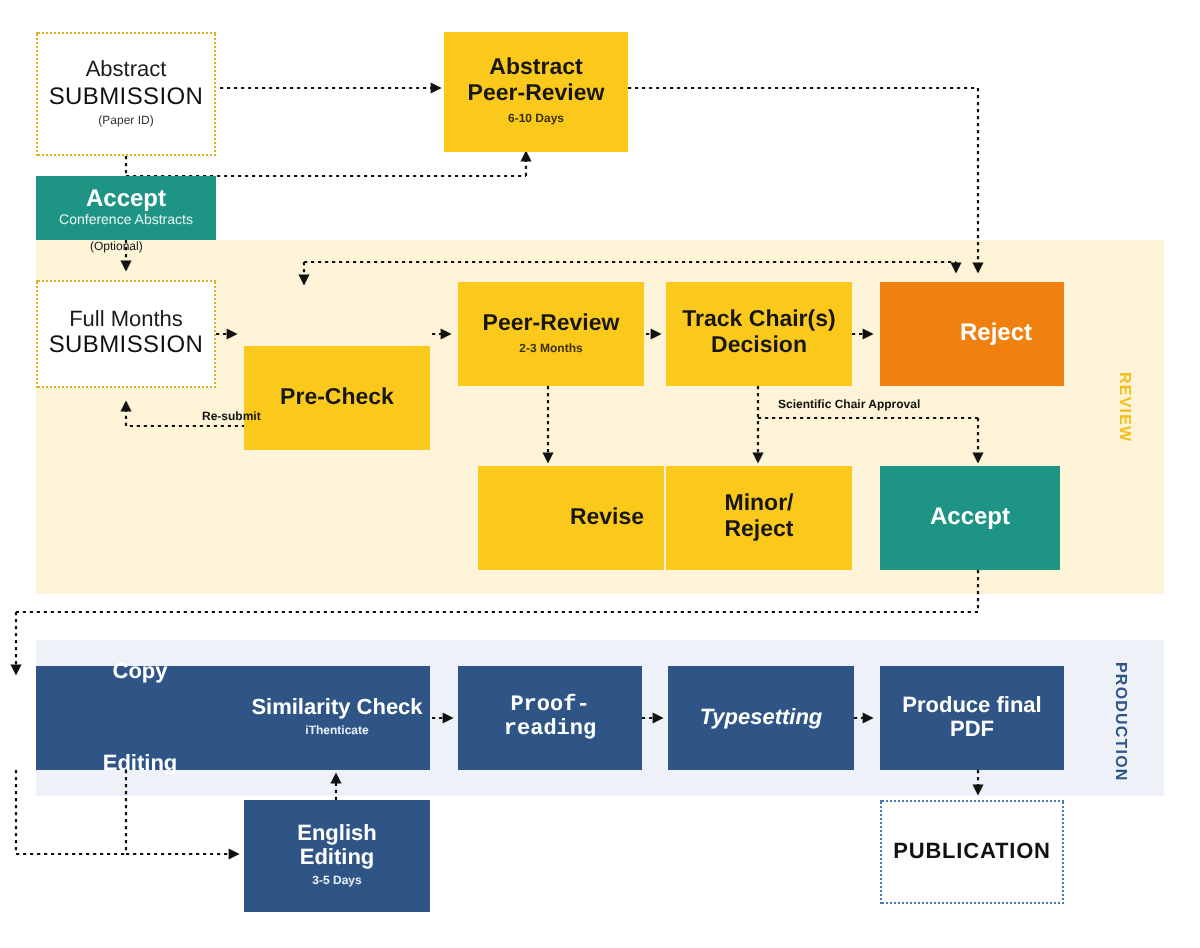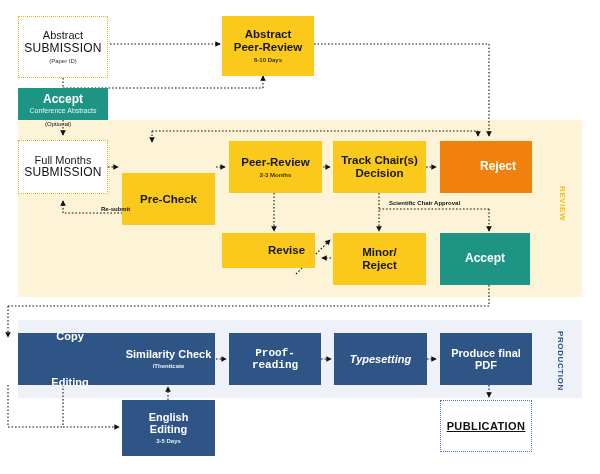--- a/index.html
+++ b/index.html
@@ -24,21 +24,21 @@
   .node .t1{font-weight:bold;}
   .node .t2{font-weight:bold;}
   .node .sub{font-size:6px;font-weight:bold;margin-top:3px;}
 
   .dashed-node{background:#ffffff;border:1px dotted #e3b419;}
   .dashed-node .t1{font-size:11px;font-weight:normal;color:#1a1a1a;}
   .dashed-node .t2{font-size:12px;font-weight:normal;color:#111;letter-spacing:.2px;}
   .dashed-node .sub{color:#333;font-weight:normal;font-size:6px;}
 
   .pub-node{background:#ffffff;border:1px dotted #4a7ab5;}
-  .pub-node .t2{font-size:11px;font-weight:bold;color:#111;letter-spacing:.4px;text-decoration:underline;}
+  .pub-node .t2{font-size:11px;font-weight:bold;color:#111;letter-spacing:.4px;}
 
   .yellow{background:#fbc91b;color:#161616;}
   .yellow .t1,.yellow .t2{font-size:11.5px;}
   .yellow .sub{color:#3a3000;}
 
   .orange{background:#f0810e;color:#ffffff;}
   .orange .t1{font-size:12px;font-weight:bold;}
 
   .teal{background:#1e9484;color:#ffffff;}
   .teal .t1{font-size:12px;font-weight:bold;}
@@ -178,21 +178,21 @@
   </div>
 
   <div class="node orange" style="left:440px;top:141px;width:92px;height:52px;padding-left:24px;">
     <div class="t1">Reject</div>
   </div>
 
   <div class="caption" style="left:101px;top:206px;">Re-submit</div>
 
   <div class="caption" style="left:389px;top:200px;">Scientific Chair Approval</div>
 
-  <div class="node yellow" style="left:222px;top:233px;width:93px;height:35px;padding-left:36px;">
+  <div class="node yellow" style="left:239px;top:233px;width:93px;height:52px;padding-left:36px;">
     <div class="t1">Revise</div>
   </div>
 
   <div class="node yellow" style="left:333px;top:233px;width:93px;height:52px;">
     <div class="t1">Minor/</div>
     <div class="t2">Reject</div>
   </div>
 
   <div class="node teal" style="left:440px;top:233px;width:90px;height:52px;">
     <div class="t1">Accept</div>

